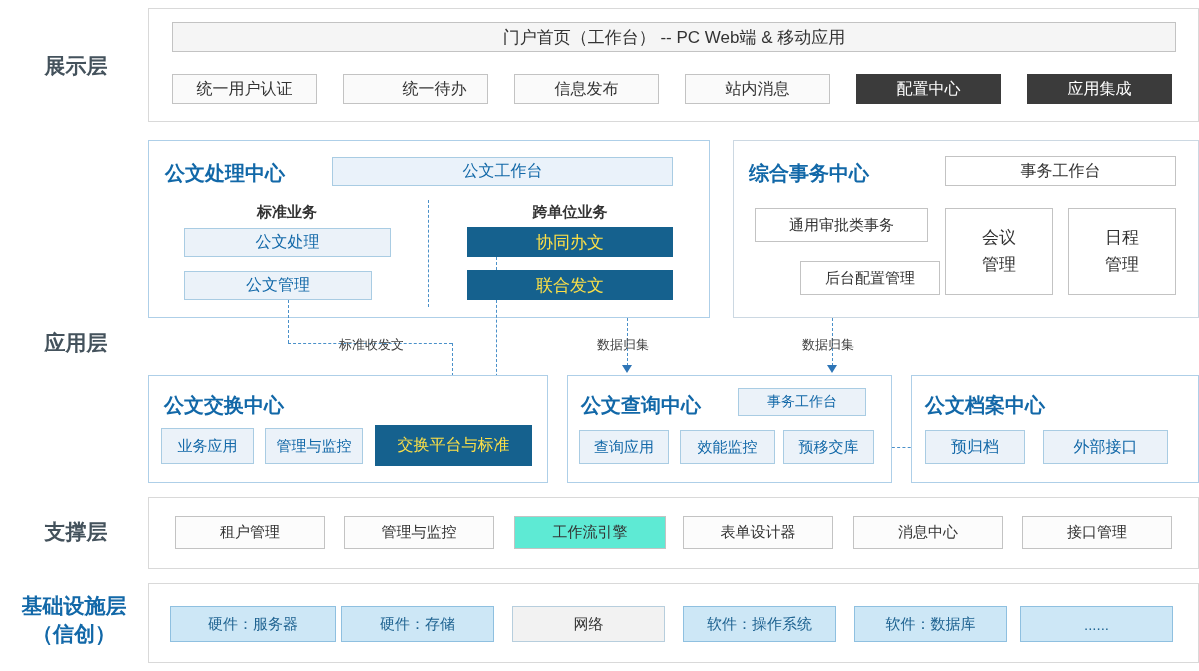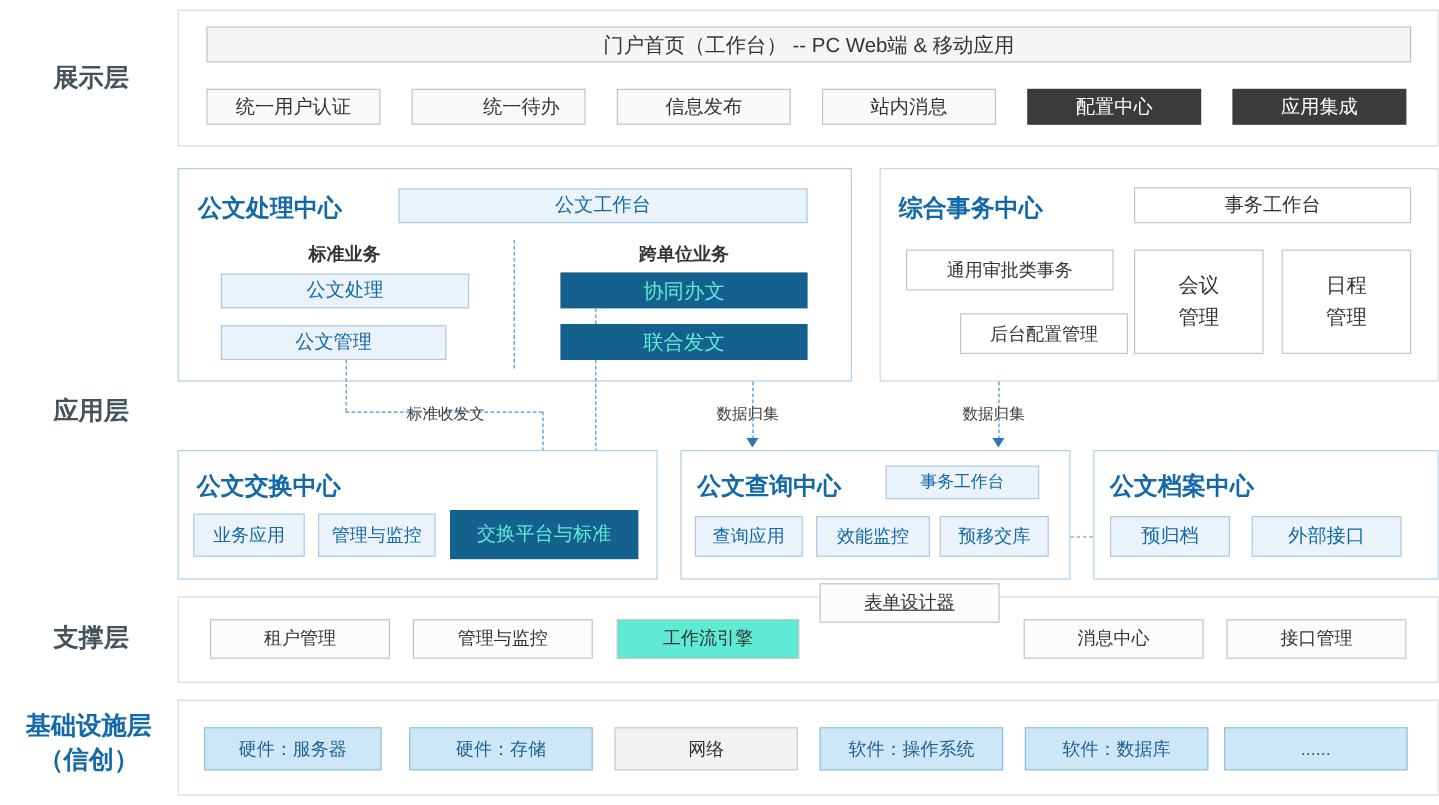--- a/index.html
+++ b/index.html
@@ -18,21 +18,21 @@
   }
   .container.blue-border { border-color:#aecfe8; }
   .container.soft-border { border-color:#ccd8e2; }
   .btn {
     position:absolute; display:flex; align-items:center; justify-content:center;
     font-size:15px; text-align:center;
   }
   .btn-plain { background:#fafafa; border:1px solid #c3c3c3; color:#333; }
   .btn-dark-gray { background:#3b3b3b; color:#fff; }
   .btn-light-blue { background:#ebf2f9; border:1px solid #a9cce3; color:#1268a8; }
-  .btn-dark-blue { background:#15618e; color:#5eead4; font-size:17px; }
+  .btn-dark-blue { background:#15618e; color:#fde047; font-size:17px; }
   .btn-infra-blue { background:#cde7f6; border:1px solid #8fc0e0; color:#1f6391; }
   .btn-infra-gray { background:#f2f2f2; border:1px solid #b7cedd; color:#333; }
   .center-title {
     position:absolute; font-size:20px; font-weight:bold; color:#1268a8; white-space:nowrap;
   }
   .group-label {
     position:absolute; font-size:15px; font-weight:bold; color:#333;
     text-align:center; white-space:nowrap;
   }
   .vdash { position:absolute; width:0; border-left:1px dashed #4a90c9; }
@@ -132,25 +132,25 @@
 
   <div class="container blue-border" style="left:911px; top:375px; width:288px; height:108px;"></div>
   <div class="center-title" style="left:925px; top:392px;">公文档案中心</div>
   <div class="btn btn-light-blue" style="left:925px; top:430px; width:100px; height:34px; font-size:16px;">预归档</div>
   <div class="btn btn-light-blue" style="left:1043px; top:430px; width:125px; height:34px; font-size:16px;">外部接口</div>
 
   <div class="container" style="left:148px; top:497px; width:1051px; height:72px;"></div>
   <div class="btn btn-plain" style="left:175px;  top:516px; width:150px; height:33px; background:#fcfcfc;">租户管理</div>
   <div class="btn btn-plain" style="left:344px;  top:516px; width:150px; height:33px; background:#fcfcfc;">管理与监控</div>
   <div class="btn btn-plain" style="left:514px;  top:516px; width:152px; height:33px; background:#5eead4;">工作流引擎</div>
-  <div class="btn btn-plain" style="left:683px;  top:486px; width:150px; height:33px; background:#fcfcfc;text-decoration:underline;">表单设计器</div>
+  <div class="btn btn-plain" style="left:683px;  top:516px; width:150px; height:33px; background:#fcfcfc;">表单设计器</div>
   <div class="btn btn-plain" style="left:853px;  top:516px; width:150px; height:33px; background:#fcfcfc;">消息中心</div>
   <div class="btn btn-plain" style="left:1022px; top:516px; width:150px; height:33px; background:#fcfcfc;">接口管理</div>
 
   <div class="container" style="left:148px; top:583px; width:1051px; height:80px;"></div>
-  <div class="btn btn-infra-blue" style="left:170px;  top:606px; width:148px; height:36px;">硬件：服务器</div>
+  <div class="btn btn-infra-blue" style="left:170px;  top:606px; width:166px; height:36px;">硬件：服务器</div>
   <div class="btn btn-infra-blue" style="left:341px;  top:606px; width:153px; height:36px;">硬件：存储</div>
   <div class="btn btn-infra-gray" style="left:512px;  top:606px; width:153px; height:36px;">网络</div>
   <div class="btn btn-infra-blue" style="left:683px;  top:606px; width:153px; height:36px;">软件：操作系统</div>
   <div class="btn btn-infra-blue" style="left:854px;  top:606px; width:153px; height:36px;">软件：数据库</div>
   <div class="btn btn-infra-blue" style="left:1020px; top:606px; width:153px; height:36px;">......</div>
 
 </div>
 
 </body></html>

